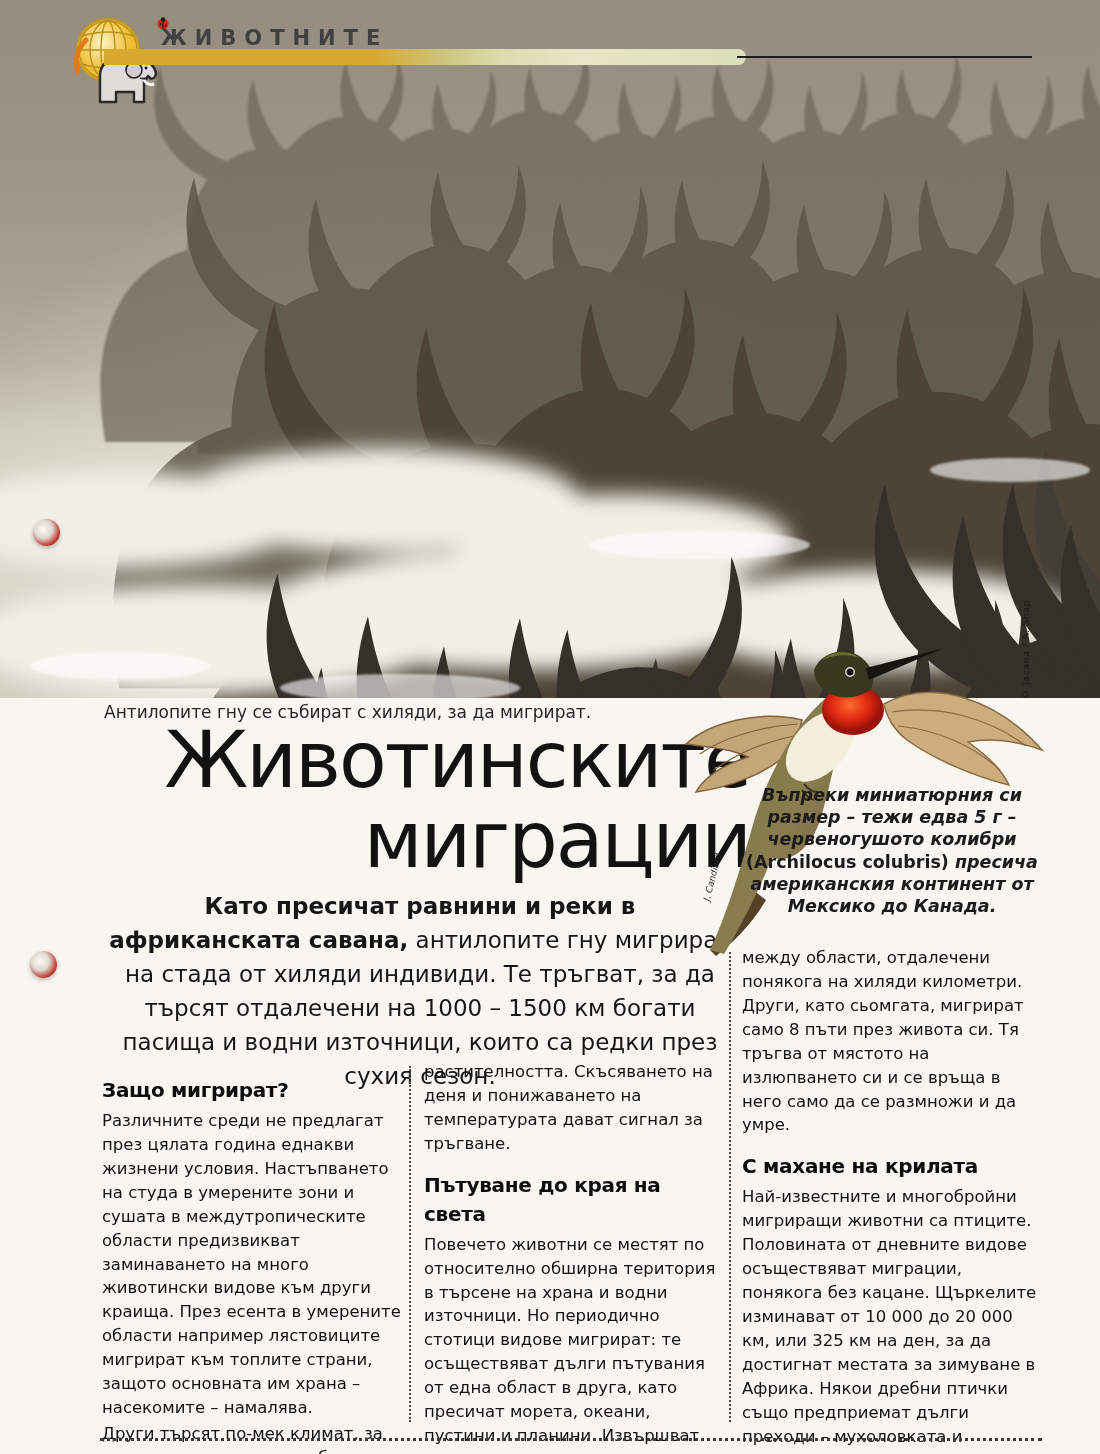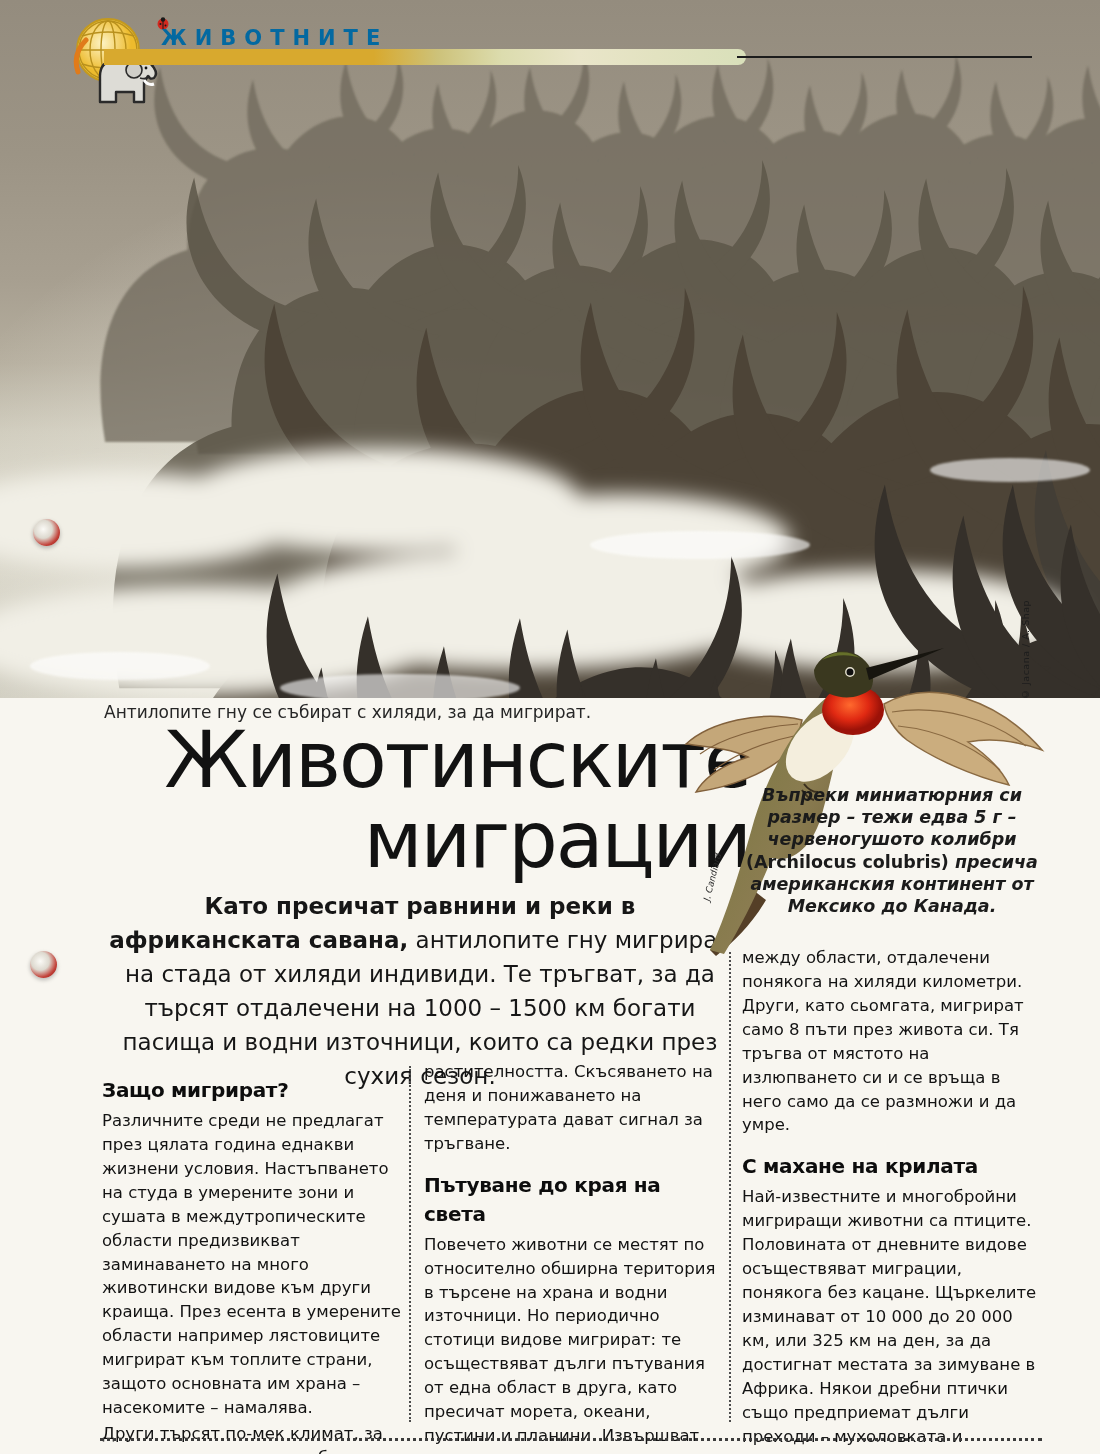--- a/index.html
+++ b/index.html
@@ -9,21 +9,21 @@
   
   .photo{position:absolute;left:0;top:0;width:1100px;height:698px;
     background:
       radial-gradient(ellipse at 35% 108%, rgba(242,240,231,.95) 0%, rgba(242,240,231,0) 55%),
       linear-gradient(180deg,#948c7e 0%,#9c9485 22%,#a79f90 40%,#b5ae9e 52%,#cdc9ba 62%,#dbd8cb 74%,#cfccbe 88%,#c6c3b5 100%);}
   .photo svg{position:absolute;left:0;top:0;}
 
   
   .logo{position:absolute;left:70px;top:10px;width:104px;height:104px;}
   .section-label{position:absolute;left:161px;top:26px;font-size:21px;font-weight:bold;
-    letter-spacing:8px;color:#0369a1;text-align:right;}
+    letter-spacing:8px;color:#404040;text-align:right;}
   .bar{position:absolute;left:104px;top:49px;width:642px;height:16px;border-radius:0 9px 9px 0;
     background:linear-gradient(90deg,#d8a92e 0%,#d8a92e 42%,#cdc27a 52%,#dcdcae 62%,#e9e5c9 74%,#e2e2c0 86%,#d9e0ba 100%);}
   .header-rule{position:absolute;left:737px;top:56px;width:295px;height:2px;background:#1c1c1c;}
 
   
   .ball{position:absolute;width:27px;height:27px;border-radius:50%;
     background:radial-gradient(circle at 38% 38%, #fbfaf6 0%, #ddd9cf 38%, #c24038 68%, #7d1d18 100%);
     box-shadow:0 2px 4px rgba(0,0,0,.25);}
   .ball.b1{left:33px;top:519px;}
   .ball.b2{left:30px;top:951px;}

